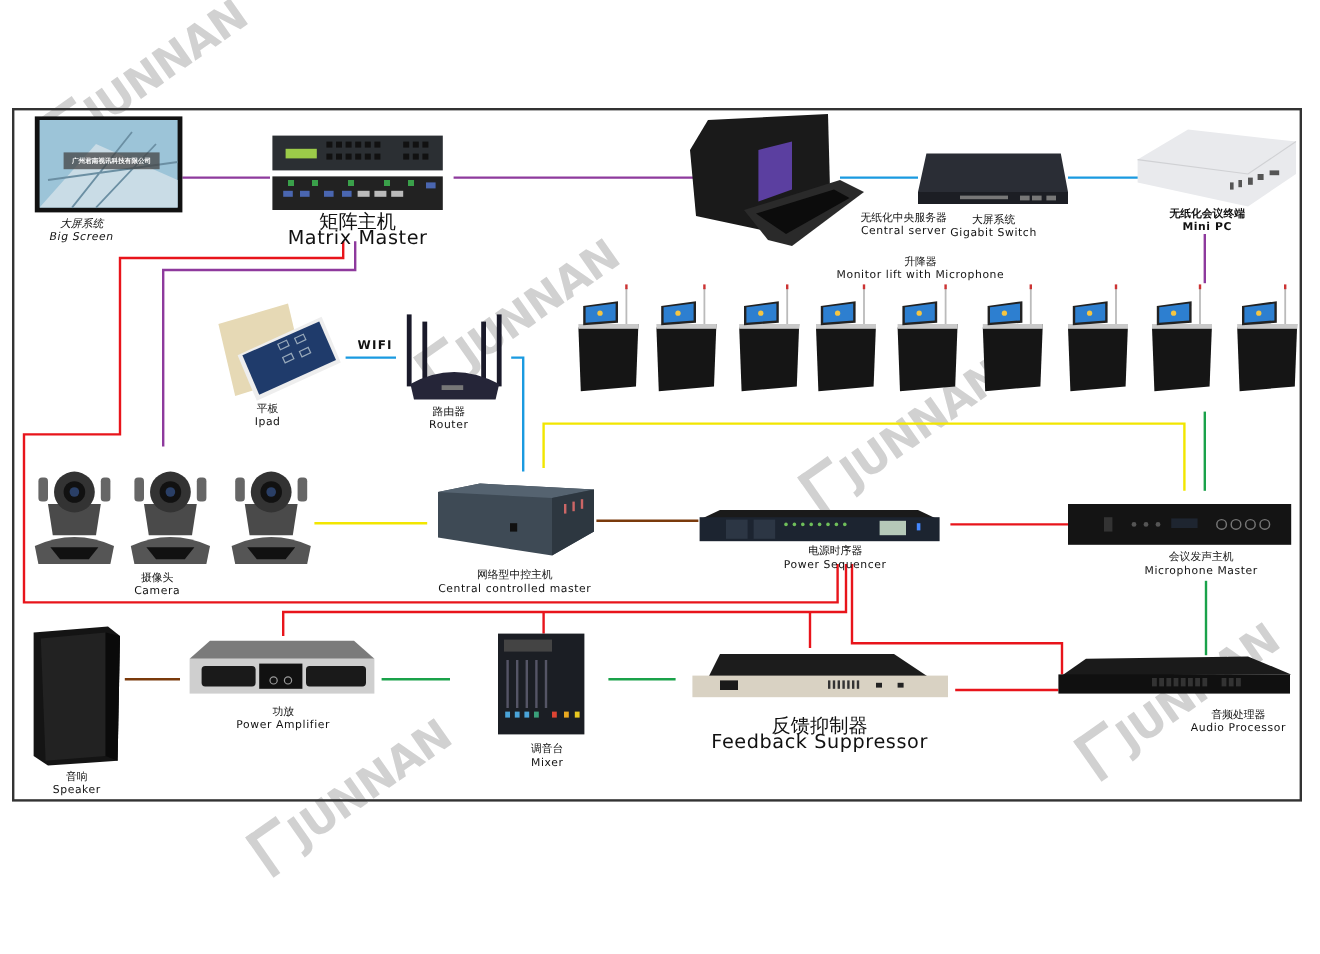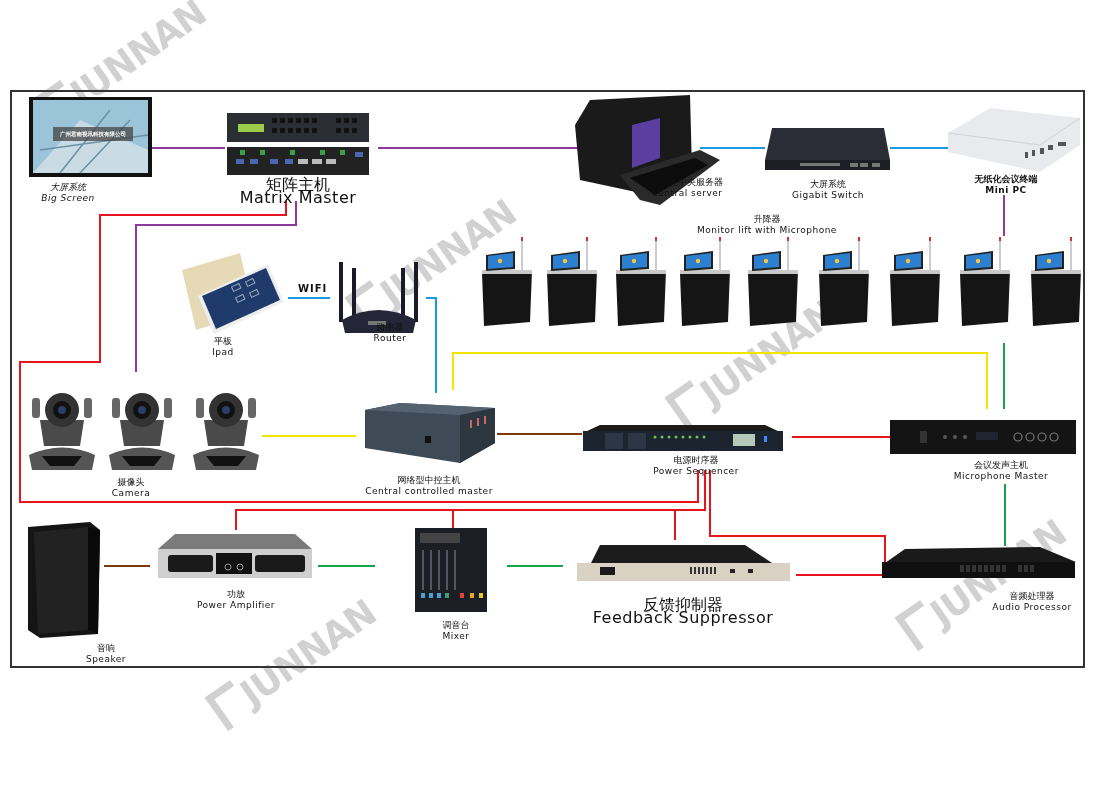--- a/index.html
+++ b/index.html
@@ -407,61 +407,61 @@
 <div class="wifi" style="left:298px;top:283px;">WIFI</div>
 
 <div class="lbl" style="left:68px;top:182px;font-style:italic;">
     <div>大屏系统</div>
     <div class="en">Big Screen</div>
   </div>
 <div class="lbl big" style="left:298px;top:178px;">
     <div>矩阵主机</div>
     <div class="en">Matrix Master</div>
   </div>
-<div class="lbl" style="left:687px;top:177px;">
+<div class="lbl" style="left:753px;top:177px;">
     <div>无纸化中央服务器</div>
     <div class="en">Central server</div>
   </div>
 <div class="lbl" style="left:828px;top:179px;">
     <div>大屏系统</div>
     <div class="en">Gigabit Switch</div>
   </div>
 <div class="lbl" style="left:1006px;top:174px;font-weight:bold;">
     <div>无纸化会议终端</div>
     <div class="en">Mini PC</div>
   </div>
 <div class="lbl" style="left:767px;top:214px;">
     <div>升降器</div>
     <div class="en">Monitor lift with Microphone</div>
   </div>
 <div class="lbl" style="left:223px;top:336px;">
     <div>平板</div>
     <div class="en">Ipad</div>
   </div>
-<div class="lbl" style="left:374px;top:322px;margin-left:16px;">
+<div class="lbl" style="left:374px;top:339px;">
     <div>路由器</div>
     <div class="en">Router</div>
   </div>
 <div class="lbl" style="left:131px;top:477px;">
     <div>摄像头</div>
     <div class="en">Camera</div>
   </div>
 <div class="lbl" style="left:429px;top:475px;">
     <div>网络型中控主机</div>
     <div class="en">Central controlled master</div>
   </div>
 <div class="lbl" style="left:696px;top:455px;">
     <div>电源时序器</div>
     <div class="en">Power Sequencer</div>
   </div>
 <div class="lbl" style="left:1001px;top:460px;">
     <div>会议发声主机</div>
     <div class="en">Microphone Master</div>
   </div>
-<div class="lbl" style="left:64px;top:643px;margin-left:42px;">
+<div class="lbl" style="left:64px;top:643px;">
     <div>音响</div>
     <div class="en">Speaker</div>
   </div>
 <div class="lbl" style="left:236px;top:589px;">
     <div>功放</div>
     <div class="en">Power Amplifier</div>
   </div>
 <div class="lbl" style="left:456px;top:620px;">
     <div>调音台</div>
     <div class="en">Mixer</div>

